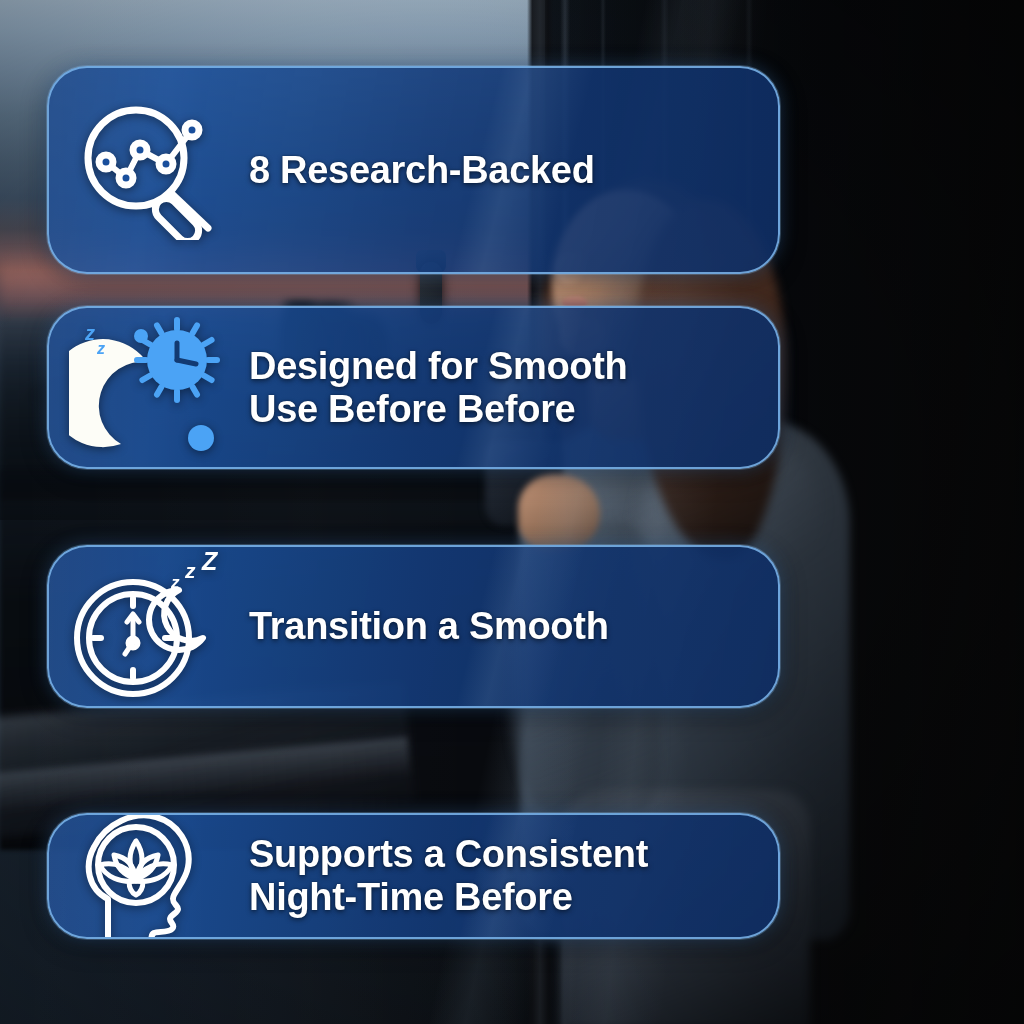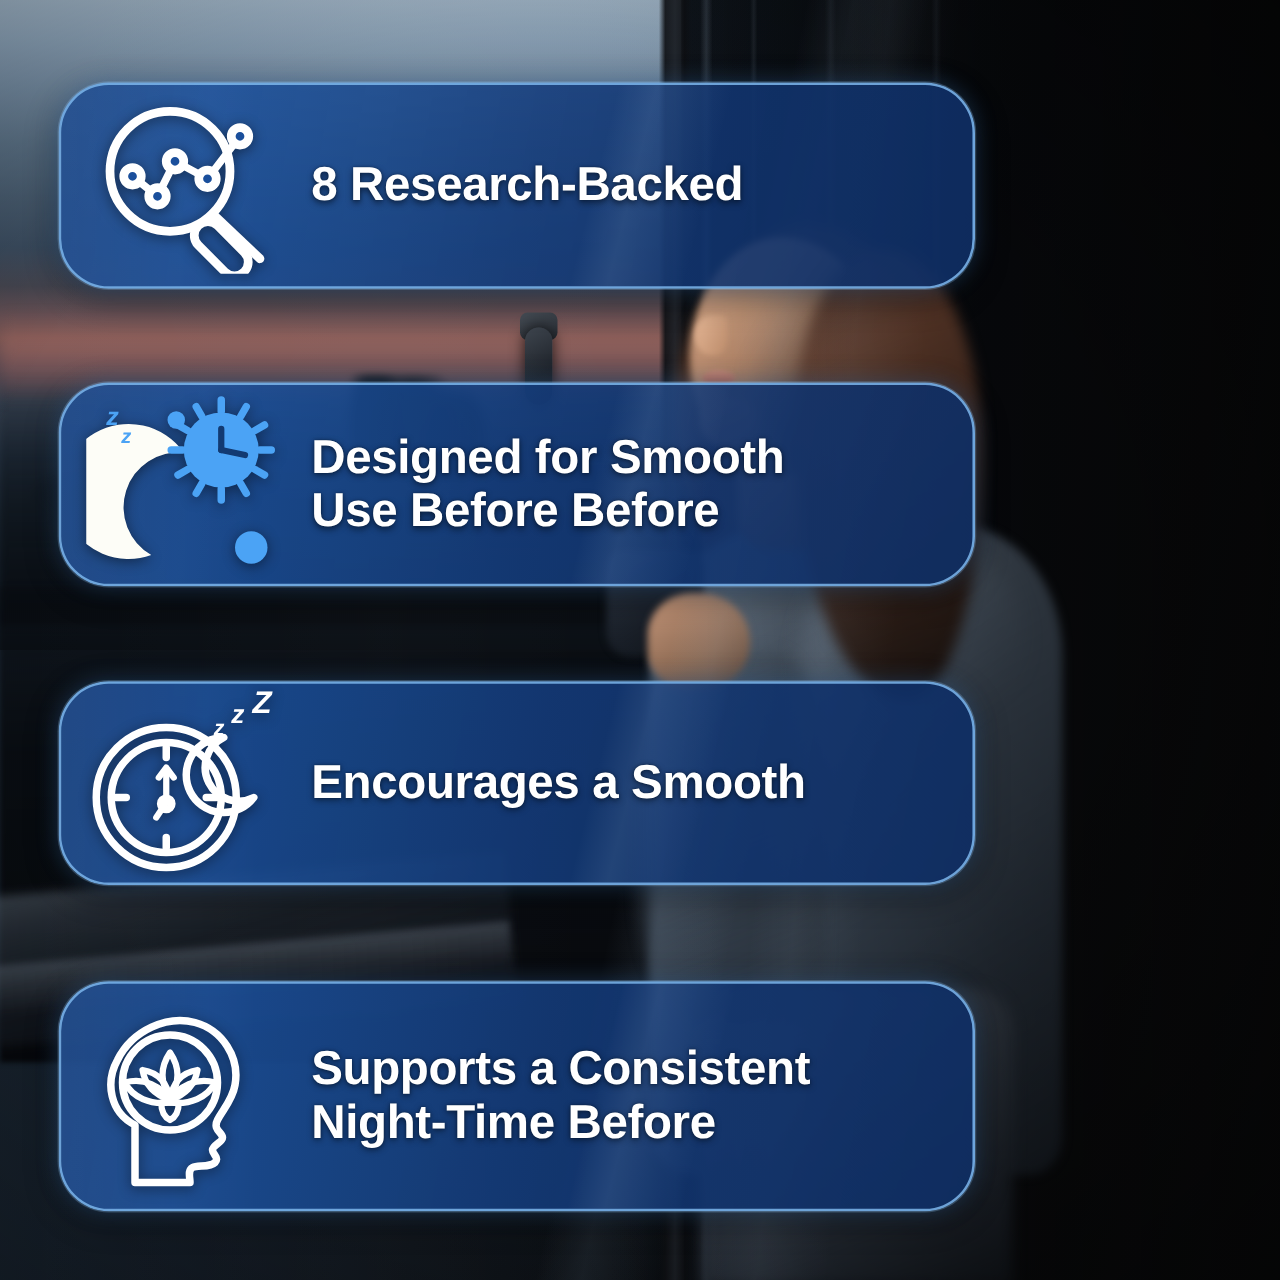--- a/index.html
+++ b/index.html
@@ -265,24 +265,24 @@
     pointer-events:auto;
     overflow:hidden;
   }
   
   .card::after{
     content:"";position:absolute;inset:0;pointer-events:none;
     background:
       linear-gradient(104deg, rgba(255,255,255,0) 58%, rgba(190,216,240,.10) 62%, rgba(190,216,240,0) 70%),
       linear-gradient(90deg, rgba(255,255,255,.05) 0%, rgba(255,255,255,0) 22%);
   }
-  #card-1{top:66px;height:165px;}
+  #card-1{top:66px;height:208px;}
   #card-2{top:306px;height:163px;}
   #card-3{top:545px;height:163px;}
-  #card-4{top:785px;height:184px;}
+  #card-4{top:813px;height:126px;}
 
   .card-icon{
     position:relative;z-index:2;
     flex:0 0 200px;
     height:100%;
     display:flex;align-items:center;justify-content:center;
   }
   .card-icon svg{display:block;filter:drop-shadow(0 2px 5px rgba(0,0,0,.45));}
 
   .card-text{
@@ -421,21 +421,21 @@
           <path d="M112 38 A30 30 0 1 0 136 86 A24 24 0 1 1 112 38 Z" fill="none" stroke-width="6"></path>
 
           <g stroke="none" fill="#ffffff" font-family="'Liberation Sans',sans-serif" font-weight="700" font-style="italic">
             <text x="104" y="36" font-size="17">z</text>
             <text x="118" y="26" font-size="21">z</text>
             <text x="135" y="18" font-size="25">Z</text>
           </g>
         </svg>
       </div>
       <div class="card-text">
-        <span class="ln">Encourages a Smooth</span>
+        <span class="ln">Transition a Smooth</span>
       </div>
     </div>
 
     <div class="card" id="card-4">
       <div class="card-icon">
         <svg width="150" height="146" viewBox="0 0 150 146" fill="none" stroke="#ffffff" stroke-width="6" stroke-linecap="round" stroke-linejoin="round">
 
           <path d="M34 132
                    L34 96
                    C14 86 10 62 20 44

